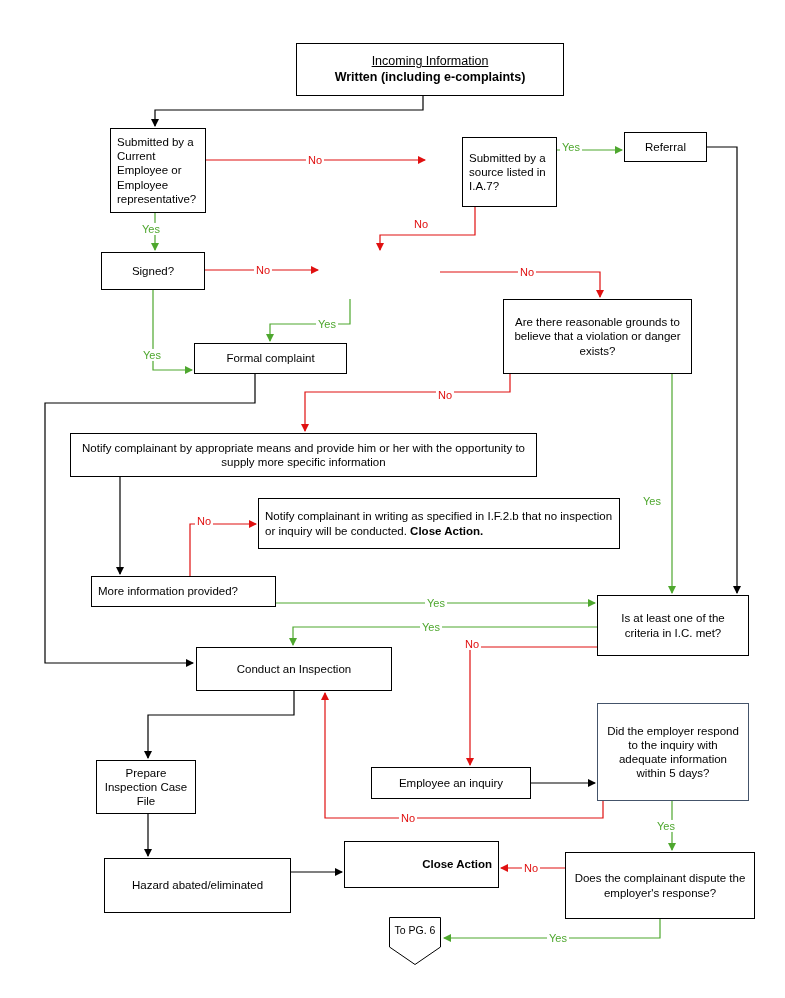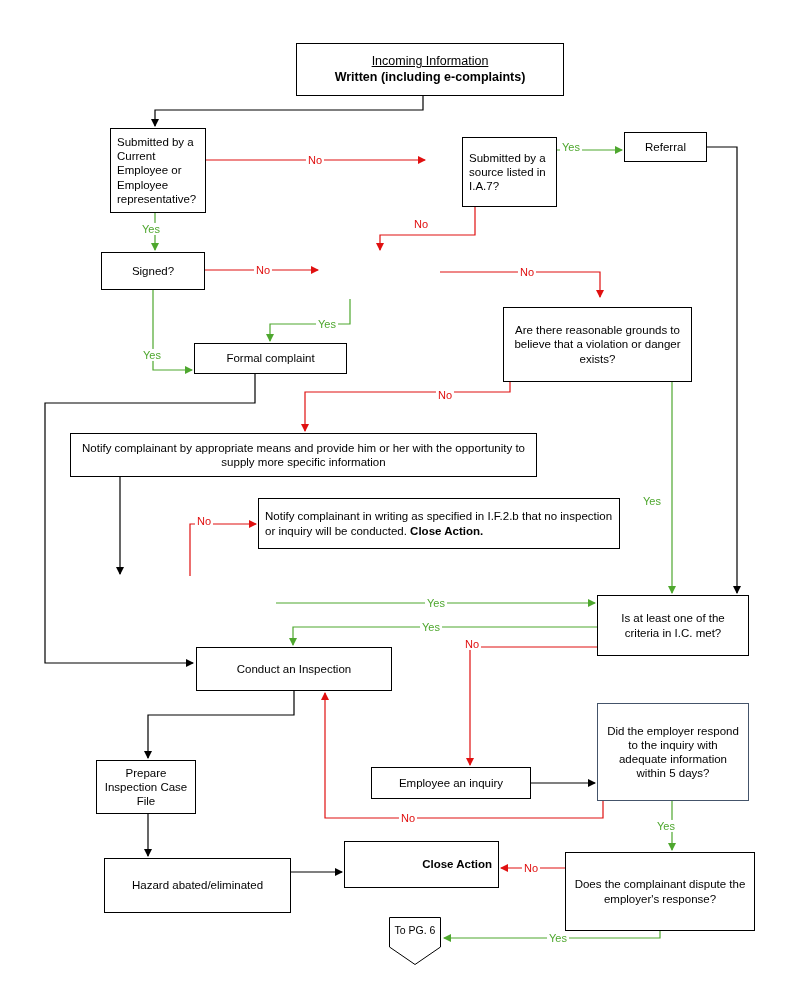--- a/index.html
+++ b/index.html
@@ -96,36 +96,39 @@
 
   <div class="node" style="left:624px;top:132px;width:83px;height:30px;">
     <span>Referral</span>
   </div>
 
   <div class="node" style="left:101px;top:252px;width:104px;height:38px;">
     <span>Signed?</span>
   </div>
 
 
-  <div class="node" style="left:503px;top:299px;width:189px;height:75px;margin-top:8px;">
+  <div class="node" style="left:503px;top:299px;width:189px;height:75px;">
     <span>Are there reasonable grounds to believe that a violation or danger exists?</span>
   </div>
 
   <div class="node" style="left:194px;top:343px;width:153px;height:31px;">
     <span>Formal complaint</span>
   </div>
 
   <div class="node left" style="left:70px;top:433px;width:467px;height:44px;text-align:center;">
     <span>Notify complainant by appropriate means and provide him or her with the opportunity to supply more specific information</span>
   </div>
 
   <div class="node left" style="left:258px;top:498px;width:362px;height:51px;">
     <div><span>Notify complainant in writing as specified in I.F.2.b that no inspection or inquiry will be conducted. </span><span class="bold">Close Action.</span></div>
   </div>
 
+  <div class="node left" style="left:91px;top:576px;width:185px;height:31px;">
+    <span>More information provided?</span>
+  </div>
 
   <div class="node" style="left:196px;top:647px;width:196px;height:44px;">
     <span>Conduct an Inspection</span>
   </div>
 
   <div class="node" style="left:597px;top:595px;width:152px;height:61px;">
     <span>Is at least one of the criteria in I.C. met?</span>
   </div>
 
   <div class="node" style="left:371px;top:767px;width:160px;height:32px;">
@@ -141,21 +144,21 @@
   </div>
 
   <div class="node" style="left:104px;top:858px;width:187px;height:55px;">
     <span>Hazard abated/eliminated</span>
   </div>
 
   <div class="node bold" style="left:344px;top:841px;width:155px;height:47px;justify-content:flex-end;">
     <span>Close Action</span>
   </div>
 
-  <div class="node" style="left:565px;top:852px;width:190px;height:79px;align-items:center;">
+  <div class="node" style="left:565px;top:852px;width:190px;height:67px;align-items:center;">
     <span>Does the complainant dispute the employer's response?</span>
   </div>
 
   <div class="offpage" style="left:389px;top:917px;width:52px;height:48px;">
     <svg width="52" height="48" xmlns="http://www.w3.org/2000/svg">
       <polygon points="0.5,0.5 51.5,0.5 51.5,30 26,47.5 0.5,30" fill="#ffffff" stroke="#000000" stroke-width="1"></polygon>
     </svg>
     <span class="optext">To PG. 6</span>
   </div>
 

